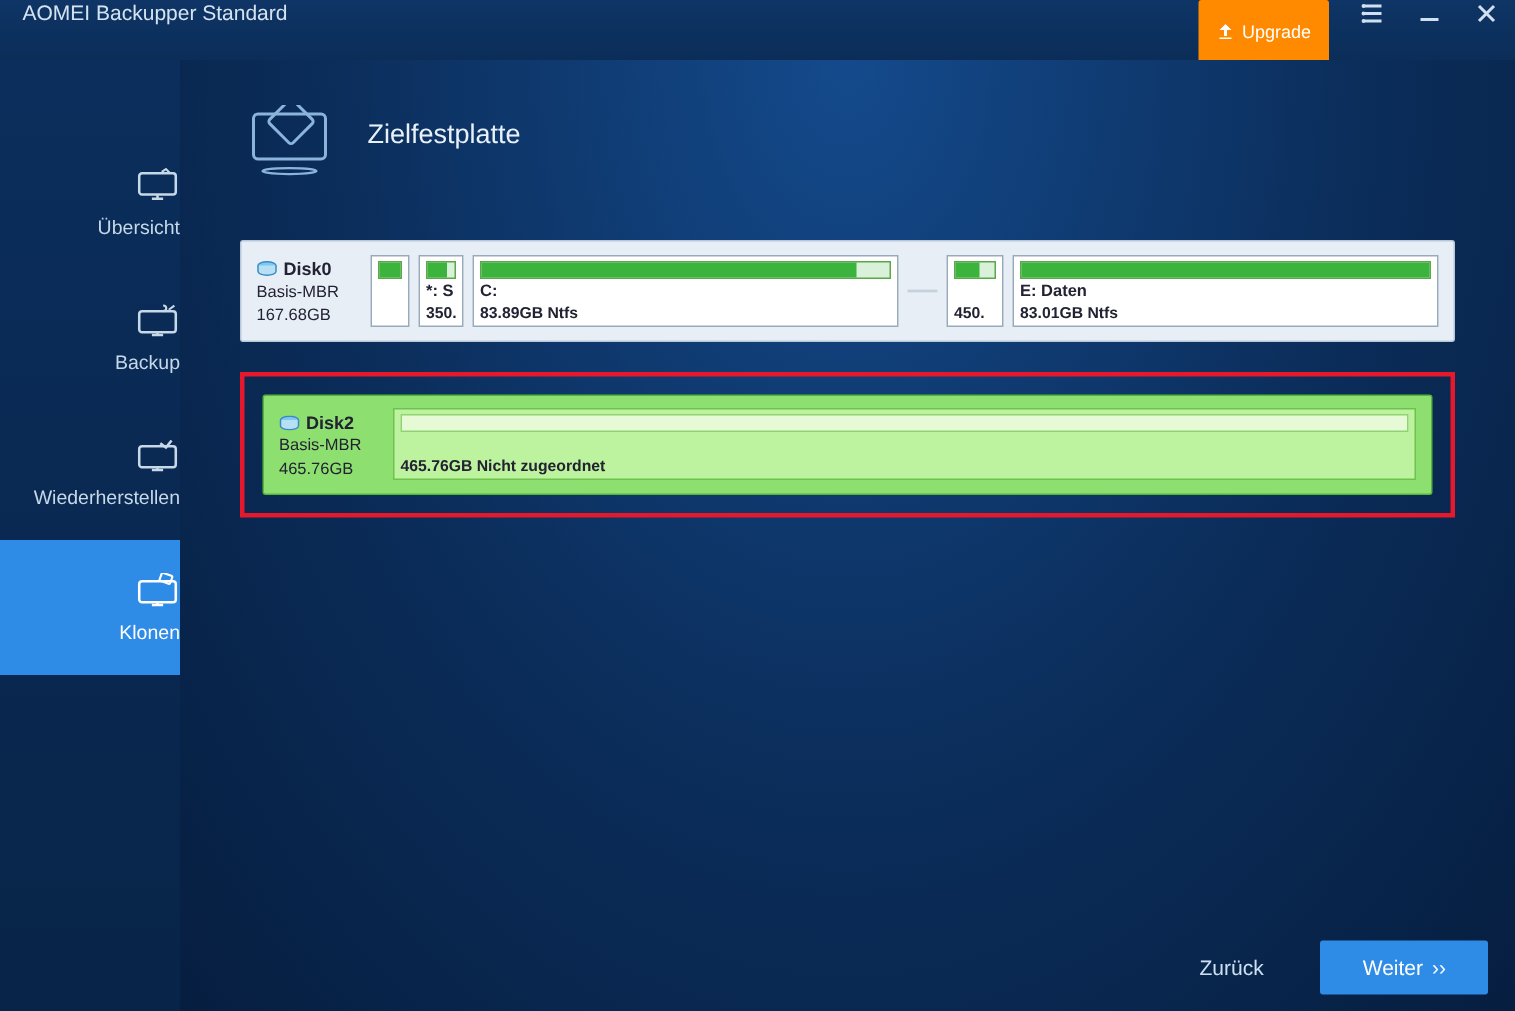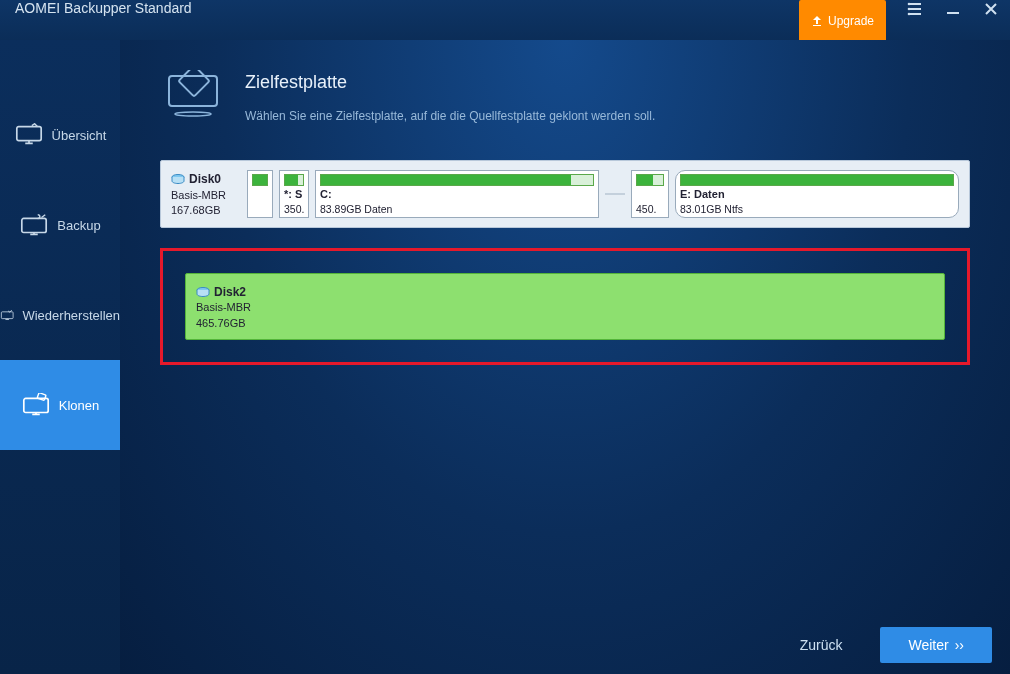--- a/index.html
+++ b/index.html
@@ -8,21 +8,21 @@
 .titlebar { height: 40px; background: linear-gradient(to bottom, #0e3566, #0b2d58); display: flex; align-items: flex-start; padding: 0 10px 0 15px; }
 .titlebar .title { color: #d5e3f0; font-size: 14px; }
 .titlebar .spacer { flex: 1; }
 .upgrade-btn { background: #ff8a00; color: #fff; font-size: 12px; padding: 14px 12px; border-radius: 2px; display: flex; align-items: center; gap: 5px; cursor: pointer; }
 .titlebar .tb-icon { color: #cfe0f0; margin-left: 20px; cursor: pointer; width: 18px; height: 18px; display: flex; align-items: center; justify-content: center; }
 .titlebar .tb-icon svg { width: 16px; height: 16px; }
 
 .container { display: flex; height: 634px; }
 
 .sidebar { width: 120px; background: linear-gradient(to bottom, #0b2e5c, #082448); display: flex; flex-direction: column; padding-top: 50px; }
-.side-item { display: flex; flex-direction: row; align-items: center; justify-content: center; height: 90px; color: #c7d8e8; font-size: 13px; cursor: pointer; gap: 8px; }
+.side-item { display: flex; flex-direction: column; align-items: flex-end; justify-content: center; height: 90px; color: #c7d8e8; font-size: 13px; cursor: pointer; gap: 8px; }
 .side-item.active { background: #2f8ce6; color: #fff; }
 .side-item svg { width: 30px; height: 24px; }
 
 .main { flex: 1; background: radial-gradient(ellipse at top, #144a8c 0%, #0b2d5a 55%, #061e40 100%); position: relative; padding: 30px 40px 0 40px; }
 
 .header { display: flex; align-items: center; gap: 20px; margin-bottom: 35px; }
 .hdr-icon { width: 65px; height: 55px; display: flex; flex-direction: column; align-items: center; }
 .hdr-icon svg { stroke: #8bb4db; fill: none; }
 .hdr-txt .h1 { color: #e8f1fa; font-size: 18px; font-weight: 400; margin-bottom: 16px; }
 .hdr-txt .sub { color: #98b9d9; font-size: 12px; }
@@ -30,30 +30,30 @@
 .disk-row { background: #e7eef5; border: 1px solid #b8c8da; border-radius: 2px; padding: 8px 10px; display: flex; gap: 6px; align-items: center; margin-bottom: 20px; }
 .disk-info { width: 70px; font-size: 11px; color: #223; line-height: 1.4; padding-top: 2px; }
 .disk-info .dname { font-weight: bold; font-size: 12px; display: flex; align-items: center; gap: 4px; }
 .disk-info .dname svg { width: 14px; height: 10px; }
 
 .part { border: 1px solid #9ab; background: #fff; font-size: 11px; color: #223; display: flex; flex-direction: column; justify-content: space-between; padding: 3px 4px 2px 4px; height: 48px; }
 .part .bar { height: 12px; background: #d9f0d9; border: 1px solid #5aa84a; position: relative; }
 .part .bar .fill { position: absolute; left: 0; top: 0; bottom: 0; background: #3cb33c; }
 .part .meta { display: flex; justify-content: space-between; gap: 6px; }
 .part .meta .lbl { font-weight: bold; }
-.part .cap { font-size: 10.5px; }
+.part .cap { font-size: 10.5px; font-weight: bold; }
 
 .p0 { width: 26px; }
 .p1 { width: 30px; }
 .p2 { flex: 1; min-width: 230px; }
 .pgap { width: 20px; background: #fff; border: 1px solid #c4d0dc; }
 .p3 { width: 38px; }
-.p4 { flex: 1; min-width: 230px; border-radius: 10px; }
-
-.selected-wrap { border: 3px solid #e5192b; padding: 22px; }
+.p4 { flex: 1; min-width: 230px; }
+
+.selected-wrap { border: 3px solid #e5192b; padding: 12px; }
 .disk-row.sel { background: #8de06f; border: 1px solid #54b53a; margin-bottom: 0; }
 .disk-row.sel .part.full { flex: 1; background: #bdf29e; border: 1px solid #6fc24f; }
 .disk-row.sel .part.full .bar { background: #e6fad5; border: 1px solid #8fd470; height: 12px; }
 .disk-row.sel .part.full .bar .fill { background: transparent; }
 
 .footer { position: absolute; bottom: 0; left: 0; right: 0; height: 58px; display: flex; align-items: center; justify-content: flex-end; padding: 0 18px; gap: 16px; }
 .btn-back { color: #cde0f2; font-size: 14px; padding: 10px 22px; cursor: pointer; }
 .btn-next { background: #2f8ce6; color: #fff; font-size: 14px; padding: 10px 28px; border-radius: 2px; cursor: pointer; display: flex; align-items: center; gap: 6px; }
 
 </style>
@@ -130,21 +130,20 @@
     <div class="header">
       <div class="hdr-icon">
         <svg width="60" height="48" viewBox="0 0 60 48">
             <rect x="6" y="6" width="48" height="30" rx="3" stroke-width="2"></rect>
             <rect x="20" y="0" width="22" height="22" rx="2" transform="rotate(45 31 11)" stroke-width="2"></rect>
             <ellipse cx="30" cy="44" rx="18" ry="2" stroke-width="1.5"></ellipse>
           </svg>
       </div>
       <div class="hdr-txt">
         <div class="h1">Zielfestplatte</div>
-        <div class="sub">Wählen Sie eine Zielfestplatte, auf die die Quellfestplatte geklont werden soll.</div>
       </div>
     </div>
 
     <div class="disk-row">
       <div class="disk-info">
         <div class="dname">
             <svg viewBox="0 0 14 10">
               <ellipse cx="7" cy="3" rx="6" ry="2.5" fill="#7fc8f0" stroke="#3a8bc4"></ellipse>
               <path d="M1 3v4c0 1.4 2.7 2.5 6 2.5s6-1.1 6-2.5V3" fill="#b8e0f5" stroke="#3a8bc4"></path>
             </svg>
@@ -169,21 +168,21 @@
           </div>
         <div class="cap">350.</div>
       </div>
       <div class="part p2">
         <div class="bar">
             <div class="fill" style="width:92%"></div>
           </div>
         <div class="meta">
             <span class="lbl">C:</span>
           </div>
-        <div class="cap">83.89GB Daten</div>
+        <div class="cap">83.89GB Ntfs</div>
       </div>
       <div class="pgap"></div>
       <div class="part p3">
         <div class="bar">
             <div class="fill" style="width:60%"></div>
           </div>
         <div class="meta"></div>
         <div class="cap">450.</div>
       </div>
       <div class="part p4">
@@ -203,20 +202,26 @@
           <div class="dname">
               <svg viewBox="0 0 14 10">
                 <ellipse cx="7" cy="3" rx="6" ry="2.5" fill="#7fc8f0" stroke="#3a8bc4"></ellipse>
                 <path d="M1 3v4c0 1.4 2.7 2.5 6 2.5s6-1.1 6-2.5V3" fill="#b8e0f5" stroke="#3a8bc4"></path>
               </svg>
               <span>Disk2</span>
             </div>
           <div>Basis-MBR</div>
           <div>465.76GB</div>
         </div>
+        <div class="part full">
+          <div class="bar">
+              <div class="fill"></div>
+            </div>
+          <div class="cap">465.76GB Nicht zugeordnet</div>
+        </div>
       </div>
     </div>
 
     <div class="footer">
       <div class="btn-back"><span>Zurück</span></div>
       <div class="btn-next">
         <span>Weiter</span>
         <span>››</span>
       </div>
     </div>

